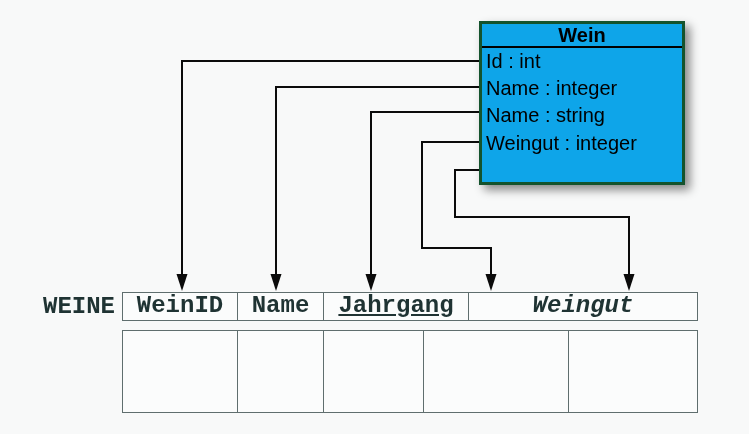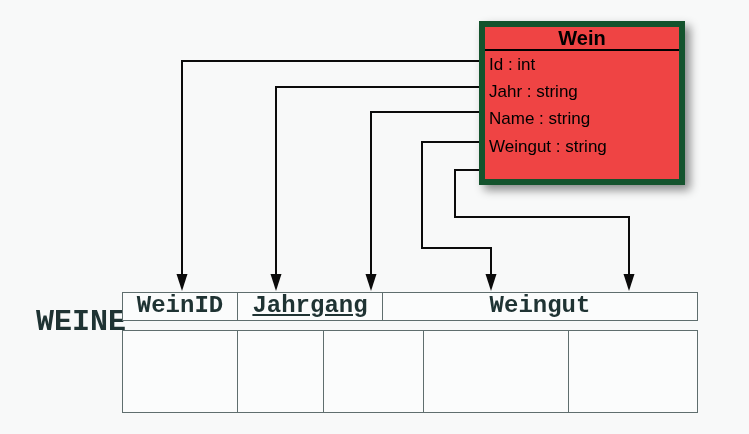--- a/index.html
+++ b/index.html
@@ -32,54 +32,54 @@
     stroke: none;
   }
   
   .class-box {
     position: absolute;
     left: 479px;
     top: 21px;
     width: 206px;
     height: 164px;
     box-sizing: border-box;
-    background: #ef4444;
-    border: 6px solid #14532d;
+    background: #0ea5e9;
+    border: 3px solid #14532d;
     box-shadow: 5px 5px 9px rgba(0,0,0,0.45);
     z-index: 2;
   }
   .class-box .title {
     height: 22px;
     line-height: 22px;
     border-bottom: 2px solid #000000;
     text-align: center;
     font-size: 20px;
     font-weight: bold;
     color: #000000;
   }
   .class-box .attr {
     height: 27.2px;
     line-height: 27.2px;
     padding-left: 4px;
-    font-size: 17px;
+    font-size: 20px;
     color: #000000;
     white-space: nowrap;
   }
   
   .tbl-label {
     position: absolute;
     left: 36px;
-    top: 308px;
+    top: 292px;
     width: 79px;
     height: 29px;
     line-height: 29px;
     text-align: right;
     font-family: "Liberation Mono", monospace;
     font-weight: bold;
-    font-size: 30px;
+    font-size: 24px;
     color: #1f3333;
     z-index: 2;
   }
   .tbl-header, .tbl-body {
     position: absolute;
     left: 122px;
     width: 576px;
     box-sizing: border-box;
     border: 1.5px solid #5f6e6e;
     background: #fbfcfc;
@@ -101,21 +101,21 @@
     color: #1f3333;
     text-align: center;
     line-height: 26px;
     white-space: nowrap;
     overflow: hidden;
   }
   .w0 { width: 115px; }
   .w1 { width: 86px; }
   .w2 { width: 100px; }
   .w3 { width: 145px; text-decoration: underline; }
-  .w4 { width: 130px; flex: 1; }
+  .w4 { width: 130px; flex: 1; font-style: italic; }
 </style>
 </head>
 <body>
 
 <div class="canvas">
 
   <svg class="connectors" viewBox="0 0 749 434" xmlns="http://www.w3.org/2000/svg">
     <g>
       <path d="M480 61 H182 V275"></path>
       <polygon points="176.5,274 187.5,274 182,291"></polygon>
@@ -134,29 +134,30 @@
     </g>
     <g>
       <path d="M480 170 H455 V217 H629 V275"></path>
       <polygon points="623.5,274 634.5,274 629,291"></polygon>
     </g>
   </svg>
 
   <div class="class-box">
     <div class="title">Wein</div>
     <div class="attr">Id : int</div>
-    <div class="attr">Jahr : string</div>
+    <div class="attr">Name : integer</div>
     <div class="attr">Name : string</div>
-    <div class="attr">Weingut : string</div>
+    <div class="attr">Weingut : integer</div>
   </div>
 
   <div class="tbl-label">WEINE</div>
 
   <div class="tbl-header">
     <div class="cell w0">WeinID</div>
+    <div class="cell w1">Name</div>
     <div class="cell w3">Jahrgang</div>
     <div class="cell w4">Weingut</div>
   </div>
 
   <div class="tbl-body">
     <div class="cell w0"></div>
     <div class="cell w1"></div>
     <div class="cell w2"></div>
     <div class="cell w3"></div>
     <div class="cell w4"></div>

